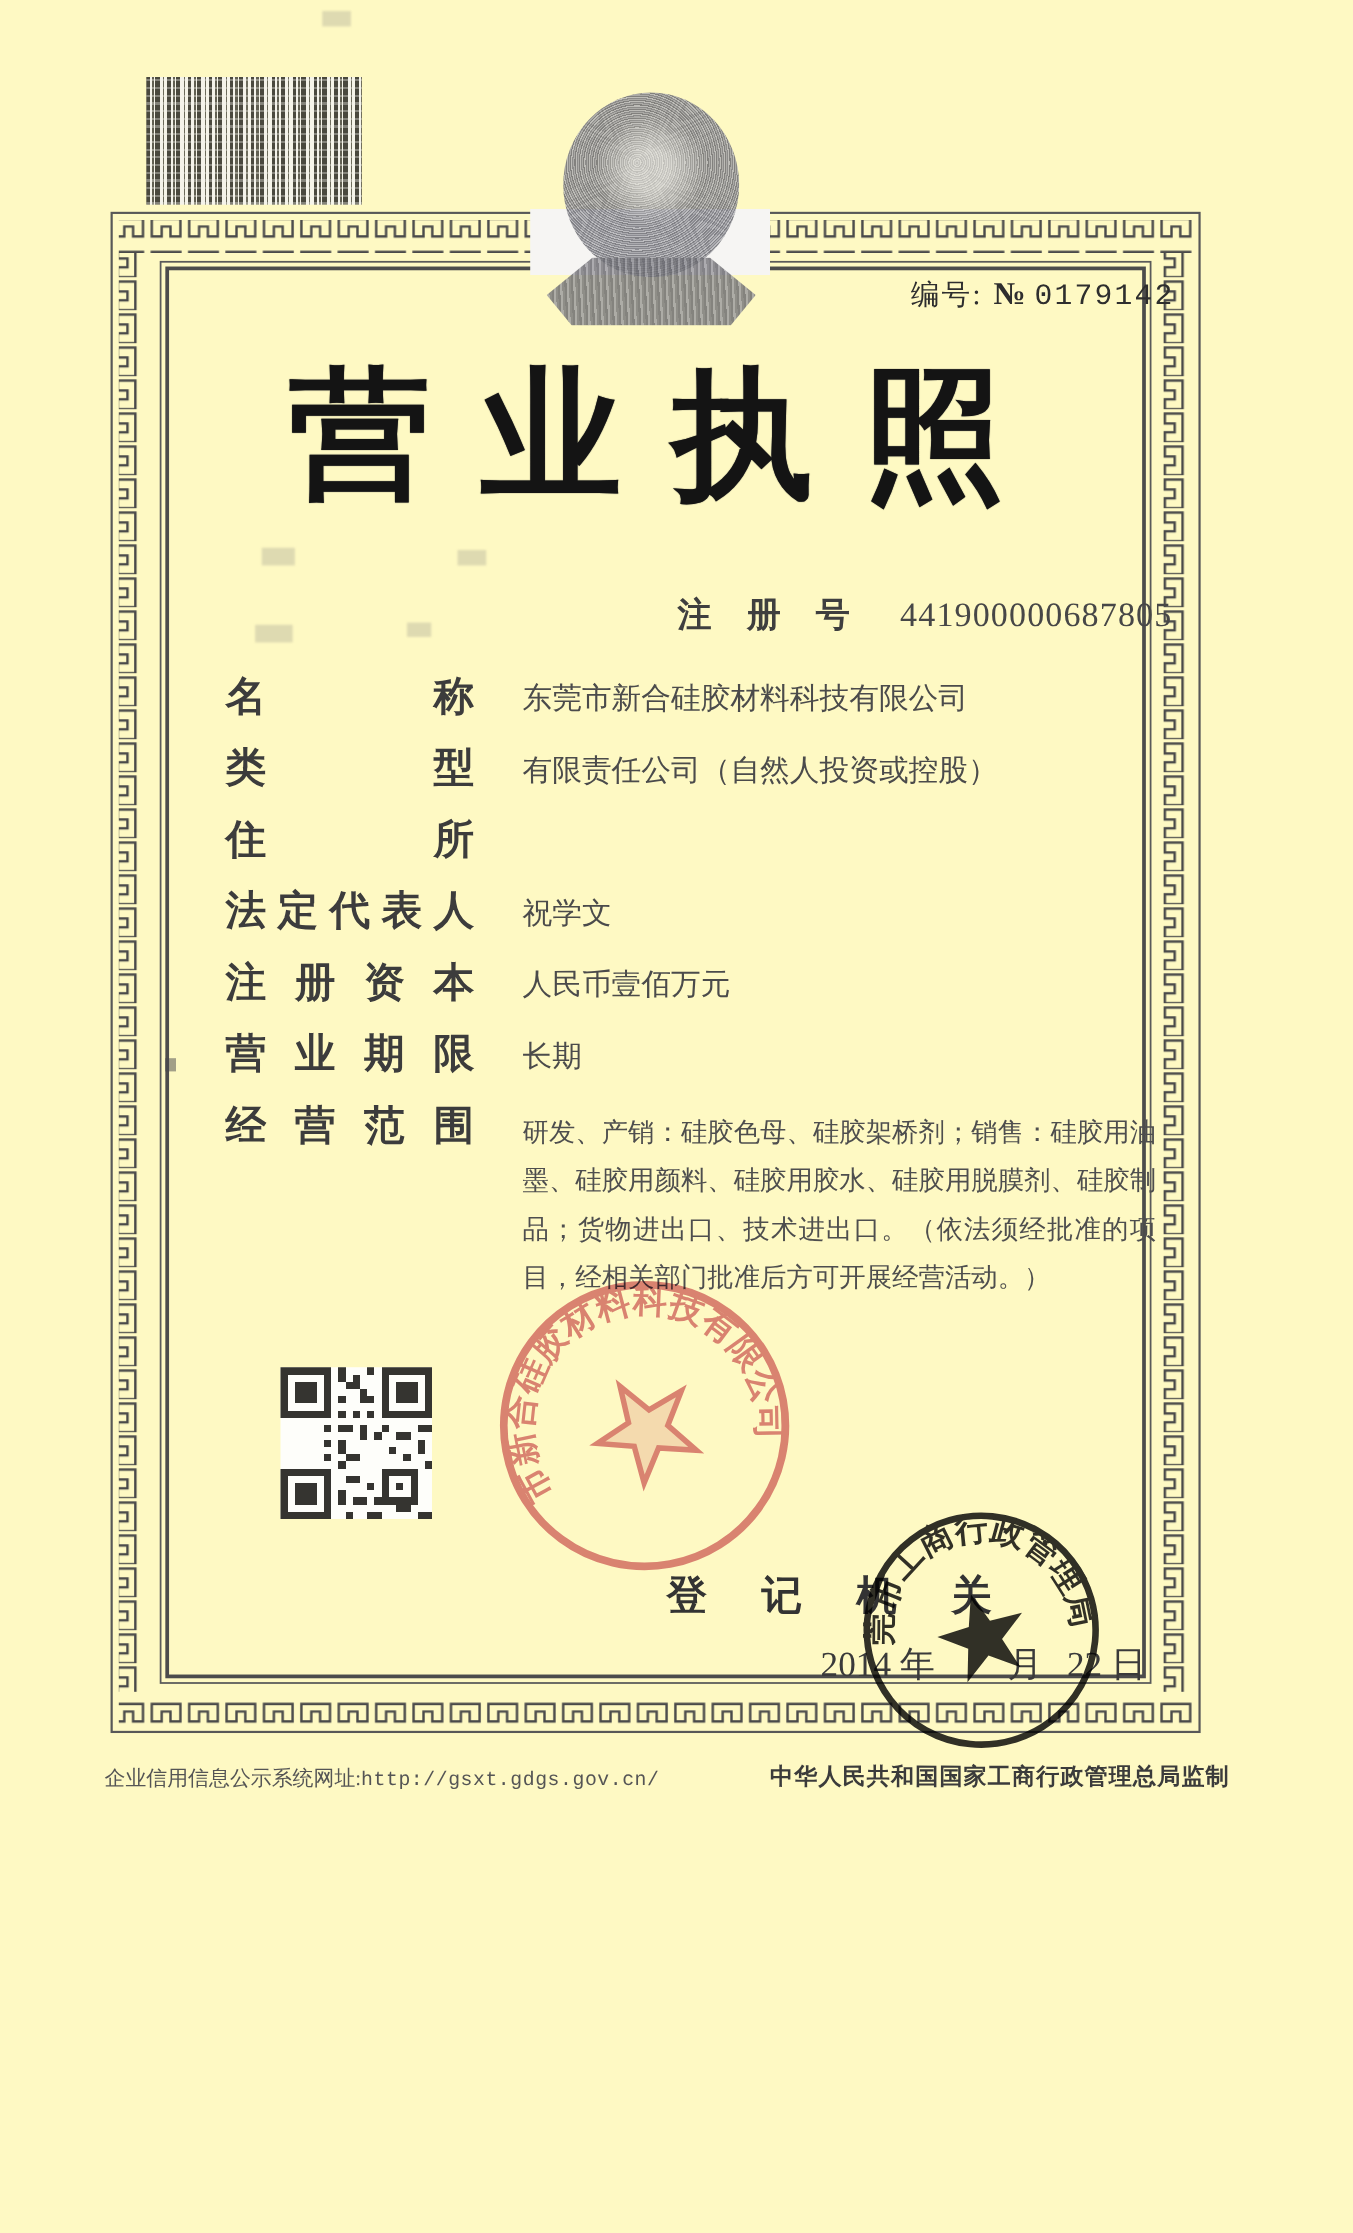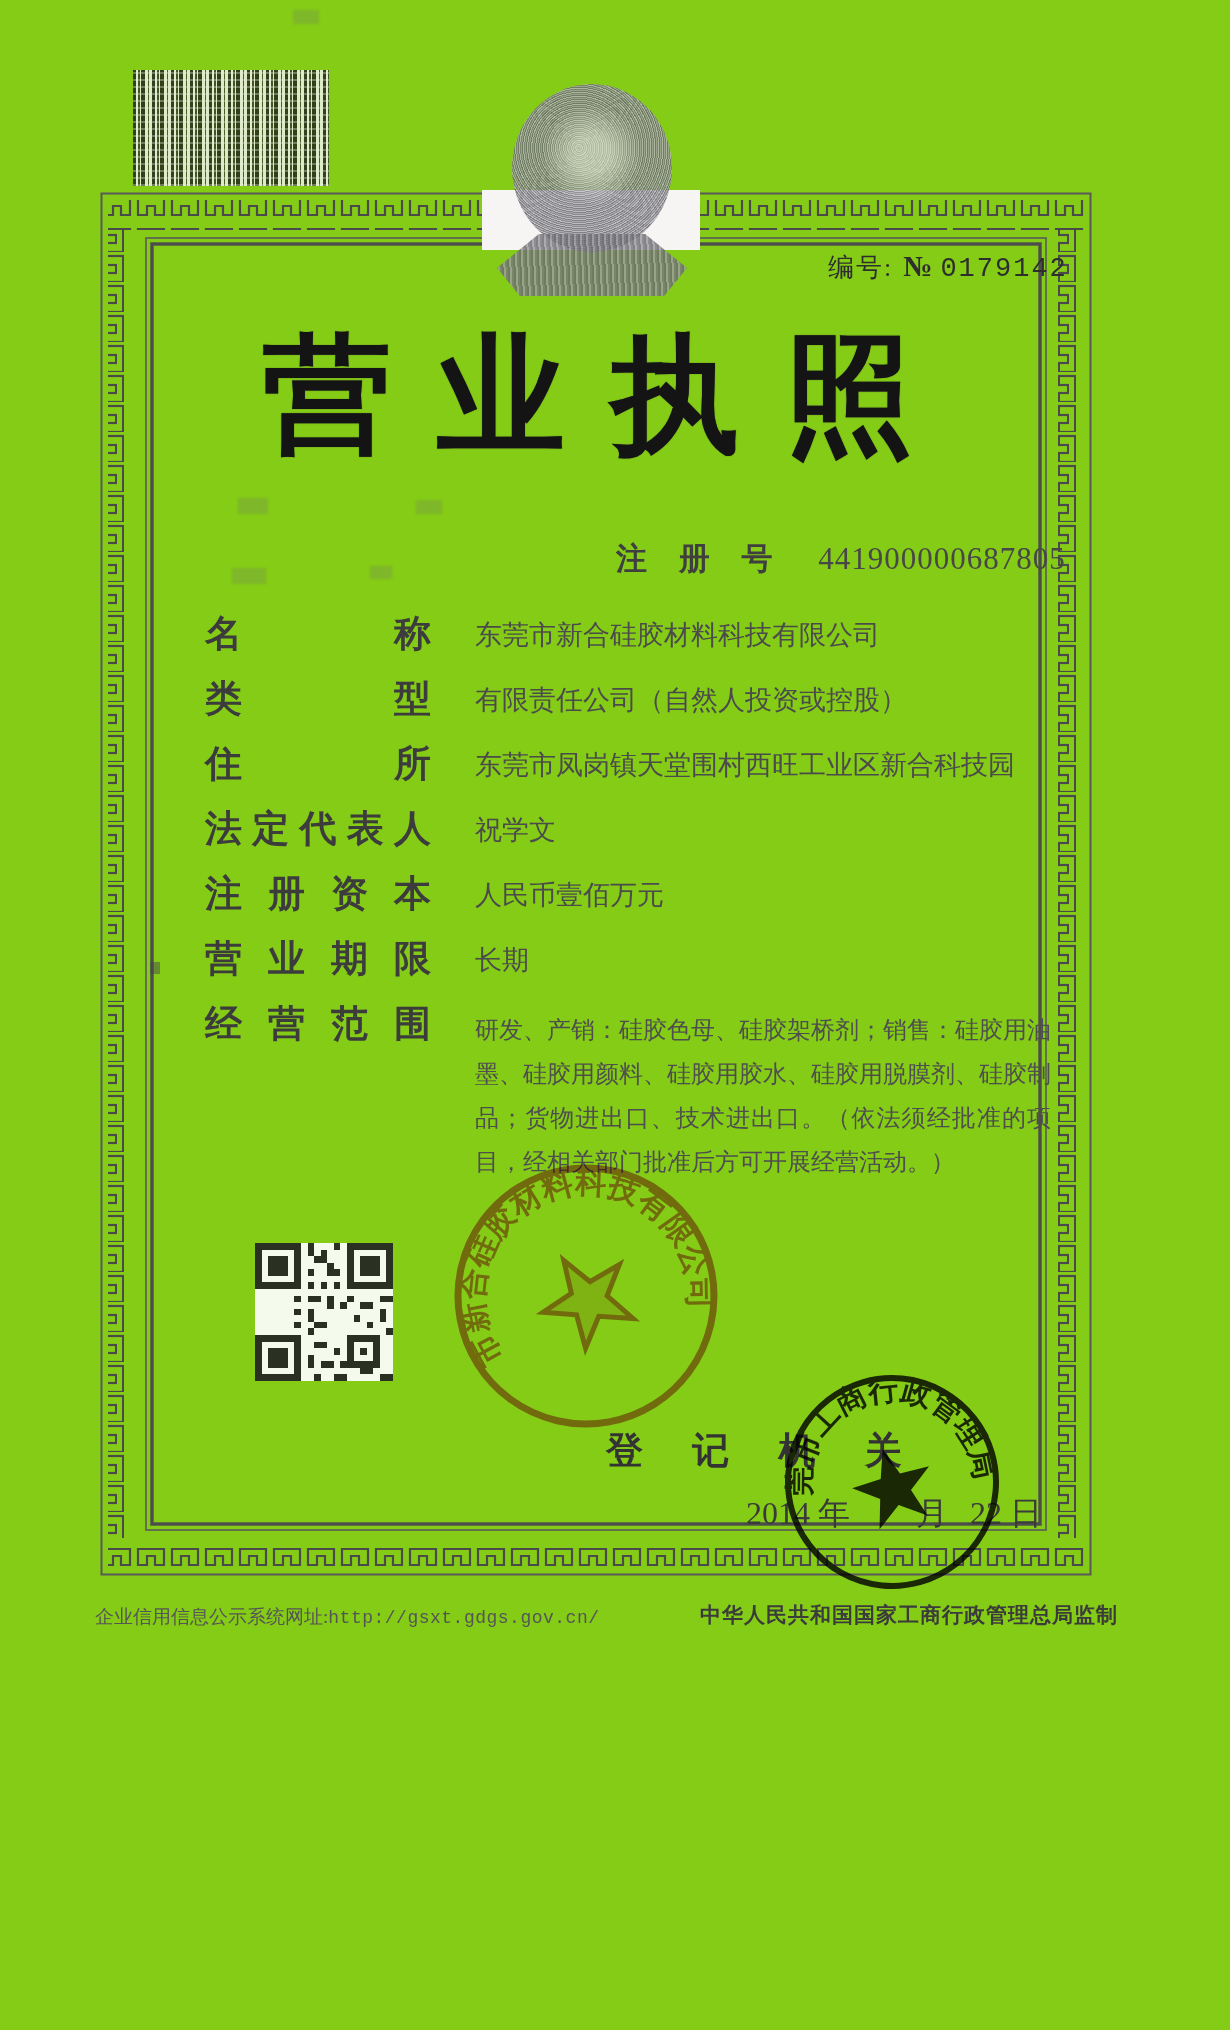--- a/index.html
+++ b/index.html
@@ -1,17 +1,17 @@
 <!DOCTYPE html>
 <html><head>
 <meta charset="utf-8">
 <style>
   html,body{margin:0;padding:0;}
   body{background:#e9e9e7;font-family:"Liberation Serif","DejaVu Serif",serif;}
-  .page{position:relative;width:1230px;height:2030px;margin:0 auto;background:#84cc16;overflow:hidden;}
+  .page{position:relative;width:1230px;height:2030px;margin:0 auto;background:#fef9c3;overflow:hidden;}
 
   
   .barcode{position:absolute;left:133px;top:70px;width:196px;height:116px;
     background:
       repeating-linear-gradient(90deg,
         rgba(20,20,20,.92) 0 3px, rgba(255,255,255,.95) 3px 5px,
         rgba(35,35,35,.85) 5px 7px, rgba(255,255,255,.9) 7px 8px,
         rgba(15,15,15,.9) 8px 12px, rgba(255,255,255,.92) 12px 15px,
         rgba(40,40,40,.8) 15px 16px, rgba(255,255,255,.9) 16px 19px);
     filter:blur(.5px) contrast(.9);opacity:.88;}
@@ -136,21 +136,20 @@
     <div class="frow">
       <span class="flabel">名称</span>
       <span class="fvalue">东莞市新合硅胶材料科技有限公司</span>
     </div>
     <div class="frow">
       <span class="flabel">类型</span>
       <span class="fvalue">有限责任公司（自然人投资或控股）</span>
     </div>
     <div class="frow">
       <span class="flabel">住所</span>
-      <span class="fvalue">东莞市凤岗镇天堂围村西旺工业区新合科技园</span>
     </div>
     <div class="frow">
       <span class="flabel">法定代表人</span>
       <span class="fvalue">祝学文</span>
     </div>
     <div class="frow">
       <span class="flabel">注册资本</span>
       <span class="fvalue">人民币壹佰万元</span>
     </div>
     <div class="frow">

